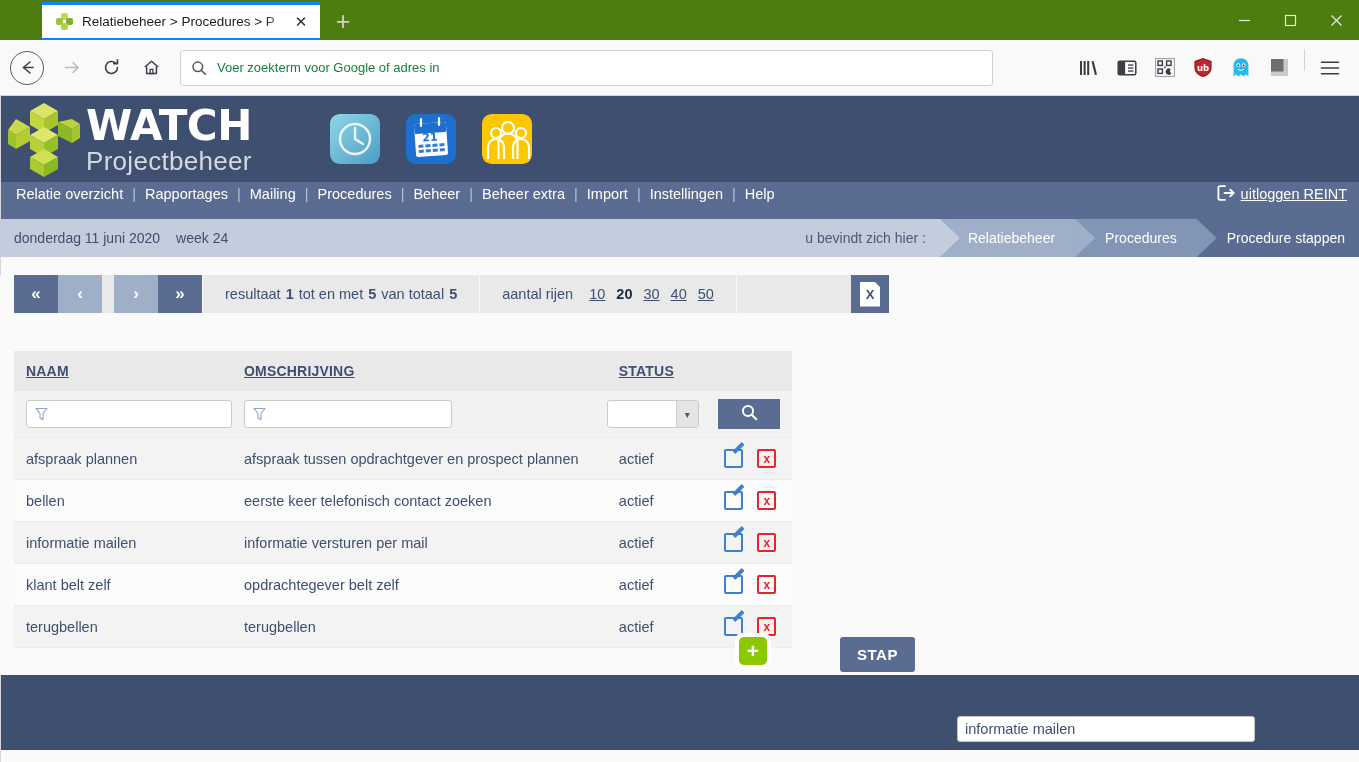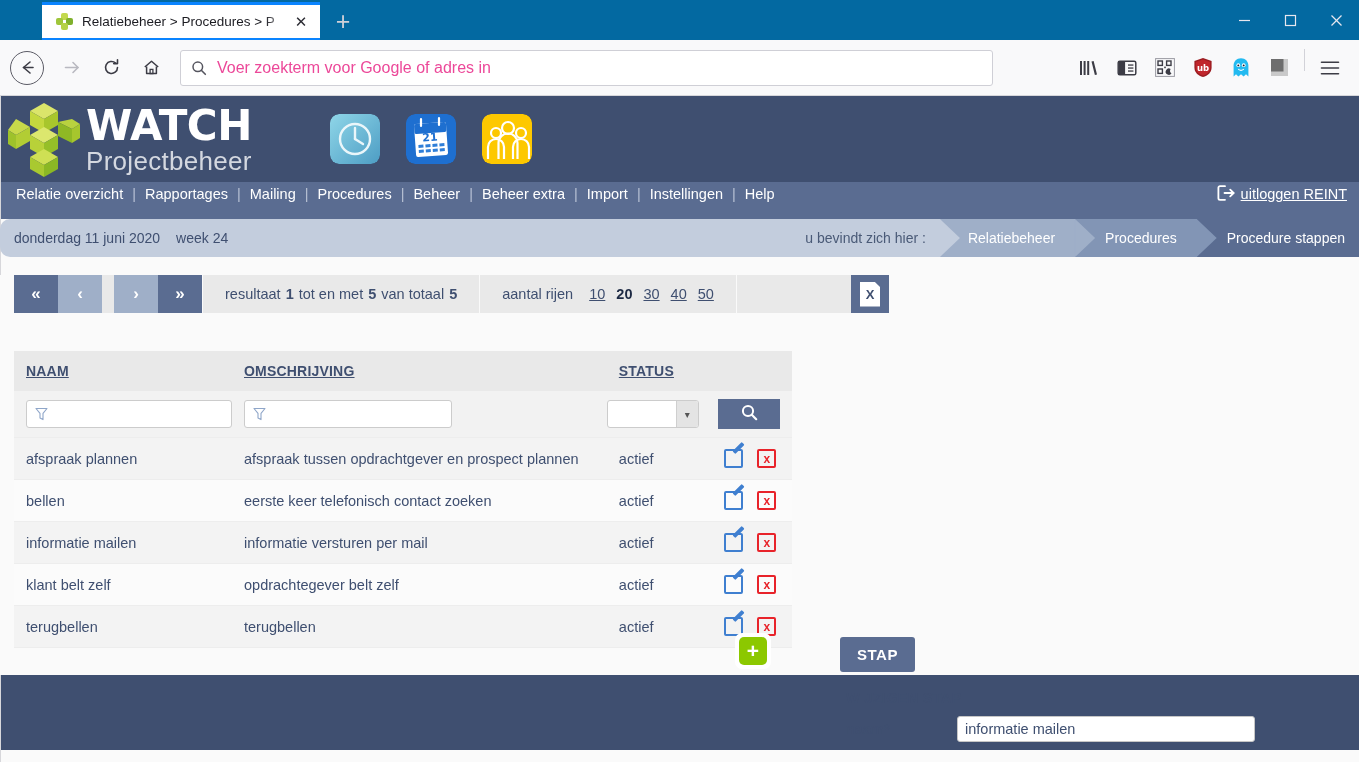--- a/index.html
+++ b/index.html
@@ -9,21 +9,21 @@
     width: 1359px; height: 762px;
     overflow: hidden;
     font-family: "Liberation Sans", sans-serif;
     background: #f8f8f8;
   }
 
   
   .browser { width: 1359px; height: 762px; position: relative; }
 
   .tabstrip {
-    height: 40px; background: #0369a1;
+    height: 40px; background: #4d7c0f;
     display: flex; align-items: flex-end; position: relative;
   }
   .tab {
     margin-left: 42px;
     width: 278px; height: 38px;
     background: #ffffff;
     border-radius: 0;
     display: flex; align-items: center;
     padding: 0 8px 0 14px;
     position: relative;
@@ -86,21 +86,21 @@
     width: 34px; height: 34px; margin-right: 8px;
   }
   .navbtn.disabled { color: #b9b9c0; }
   .urlbar {
     flex: 1 1 auto; height: 36px; margin: 0 14px 0 8px;
     background: #fff; border: 1px solid #cfcfd6; border-radius: 3px;
     display: flex; align-items: center; padding: 0 10px;
     max-width: 813px;
   }
   .urlbar .mag { margin-right: 10px; color: #55555f; display:flex; }
-  .urlbar .ph { font-size: 16px; color: #ec4899; }
+  .urlbar .ph { font-size: 13px; color: #15803d; }
   .toolicons { display: flex; gap: 0px; margin-left: auto; }
   .ticon {
     width: 38px; height: 38px; display: flex;
     align-items: center; justify-content: center; color: #3c3c45;
   }
   .tdiv { width: 1px; height: 22px; background: #d2d2d8; margin: 0 6px; }
 
   
   .page { width: 1359px; height: 666px; background: #fafafa;
           position: relative; overflow: hidden; }
@@ -135,21 +135,21 @@
   .mainnav .sep { color: #b7c1d4; margin: 0 9px; }
   .logout {
     margin-left: auto; display: flex; align-items: center; gap: 6px;
     color: #fff; text-decoration: none;
   }
   .logout .lbl { text-decoration: underline; font-size: 14.5px; }
 
   .crumbbar {
     height: 38px; background: #c3cddd;
     display: flex; align-items: center;
-    font-size: 14px; color: #3f4f70; position: relative; border-radius: 10px;
+    font-size: 14px; color: #3f4f70; position: relative;
   }
   .datebox { padding-left: 14px; display: flex; gap: 16px; }
   .crumbs { margin-left: auto; display: flex; align-items: stretch; height: 38px; }
   .ubevindt {
     display: flex; align-items: center; padding-right: 14px;
     color: #4a5a77; font-size: 14px;
   }
   .chev {
     display: flex; align-items: center; padding: 0 20px 0 28px;
     position: relative; color: #fff; font-size: 14px; white-space: nowrap;

